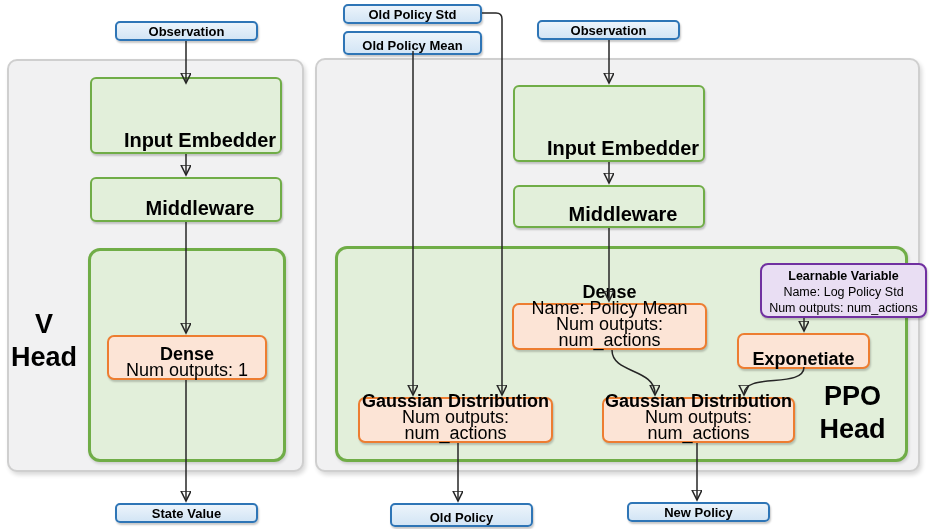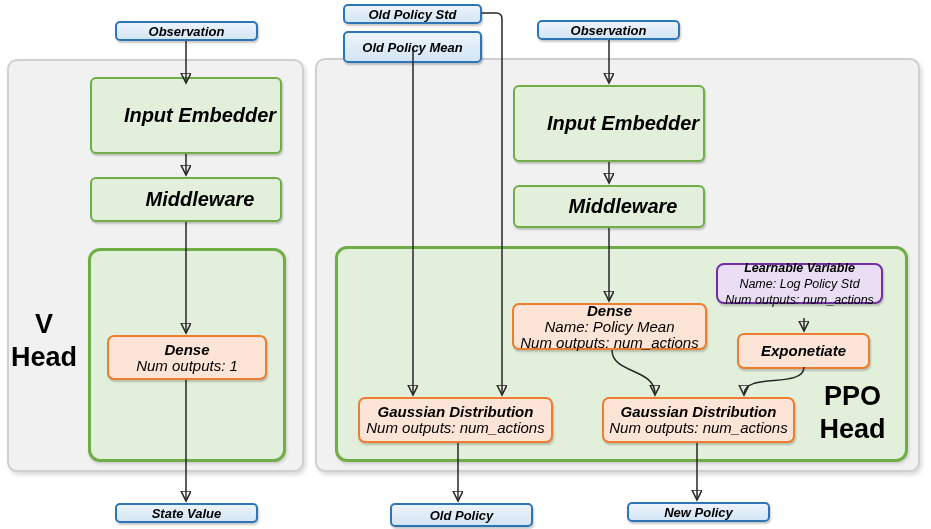--- a/index.html
+++ b/index.html
@@ -9,38 +9,38 @@
   }
   .panel{
     position:absolute;background:#f1f1f2;border:2px solid #cfcfcf;border-radius:10px;
     box-shadow:2px 3px 4px rgba(0,0,0,0.15);
   }
   .green-container{
     position:absolute;background:#e2efda;border:3px solid #70ad47;border-radius:12px;
     box-shadow:1px 2px 3px rgba(0,0,0,0.15);
   }
   .node{
-    position:absolute;display:flex;flex-direction:column;align-items:center;justify-content:center;
-    text-align:center;box-sizing:border-box;font-style:italic;
+    position:absolute;display:flex;flex-direction:column;align-items:center;justify-content:flex-end;
+    text-align:center;box-sizing:border-box;
   }
   .blue{
     background:linear-gradient(180deg,#ecf4fb 0%,#d3e5f5 100%);
     border:2px solid #2e75b6;border-radius:5px;
     font-weight:bold;font-size:13px;
     box-shadow:1px 2px 2px rgba(0,0,0,0.22);
   }
   .green{
     background:#e2efda;border:2.5px solid #70ad47;border-radius:6px;
     font-weight:bold;font-size:20px;
     box-shadow:1px 2px 2px rgba(0,0,0,0.2);
     padding-left:28px;
   }
   .orange{
     background:#fce4d6;border:2.5px solid #ed7d31;border-radius:7px;
-    font-size:15px;line-height:16px;
+    font-size:18px;line-height:16px;
     box-shadow:1px 2px 2px rgba(0,0,0,0.2);
   }
   .purple{
     background:#e9def3;border:2.5px solid #7030a0;border-radius:8px;
     font-size:12.5px;line-height:16px;
     box-shadow:1px 2px 2px rgba(0,0,0,0.2);
   }
   .node .title{font-weight:bold;}
   .head-label{
     position:absolute;text-align:center;font-weight:bold;font-size:27px;line-height:33px;
@@ -67,21 +67,21 @@
     <div>PPO</div>
     <div>Head</div>
   </div>
 
   <div class="node blue" style="left:115px;top:21px;width:143px;height:20px;">
     <span>Observation</span>
   </div>
   <div class="node blue" style="left:343px;top:4px;width:139px;height:20px;">
     <span>Old Policy Std</span>
   </div>
-  <div class="node blue" style="left:343px;top:31px;width:139px;height:32px;">
+  <div class="node blue" style="left:343px;top:31px;width:139px;height:24px;">
     <span>Old Policy Mean</span>
   </div>
   <div class="node blue" style="left:537px;top:20px;width:143px;height:20px;">
     <span>Observation</span>
   </div>
   <div class="node blue" style="left:115px;top:503px;width:143px;height:20px;">
     <span>State Value</span>
   </div>
   <div class="node blue" style="left:390px;top:503px;width:143px;height:24px;">
     <span>Old Policy</span>
@@ -108,21 +108,21 @@
     <span class="title">Dense</span>
     <span>Num outputs: 1</span>
   </div>
 
   <div class="node orange" style="left:512px;top:303px;width:195px;height:47px;">
     <span class="title">Dense</span>
     <span>Name: Policy Mean</span>
     <span>Num outputs: num_actions</span>
   </div>
 
-  <div class="node purple" style="left:716px;top:263px;width:167px;height:41px;">
+  <div class="node purple" style="left:760px;top:263px;width:167px;height:55px;">
     <span class="title">Learnable Variable</span>
     <span>Name: Log Policy Std</span>
     <span>Num outputs: num_actions</span>
   </div>
 
   <div class="node orange" style="left:737px;top:333px;width:133px;height:36px;">
     <span class="title">Exponetiate</span>
   </div>
 
   <div class="node orange" style="left:358px;top:397px;width:195px;height:46px;">

